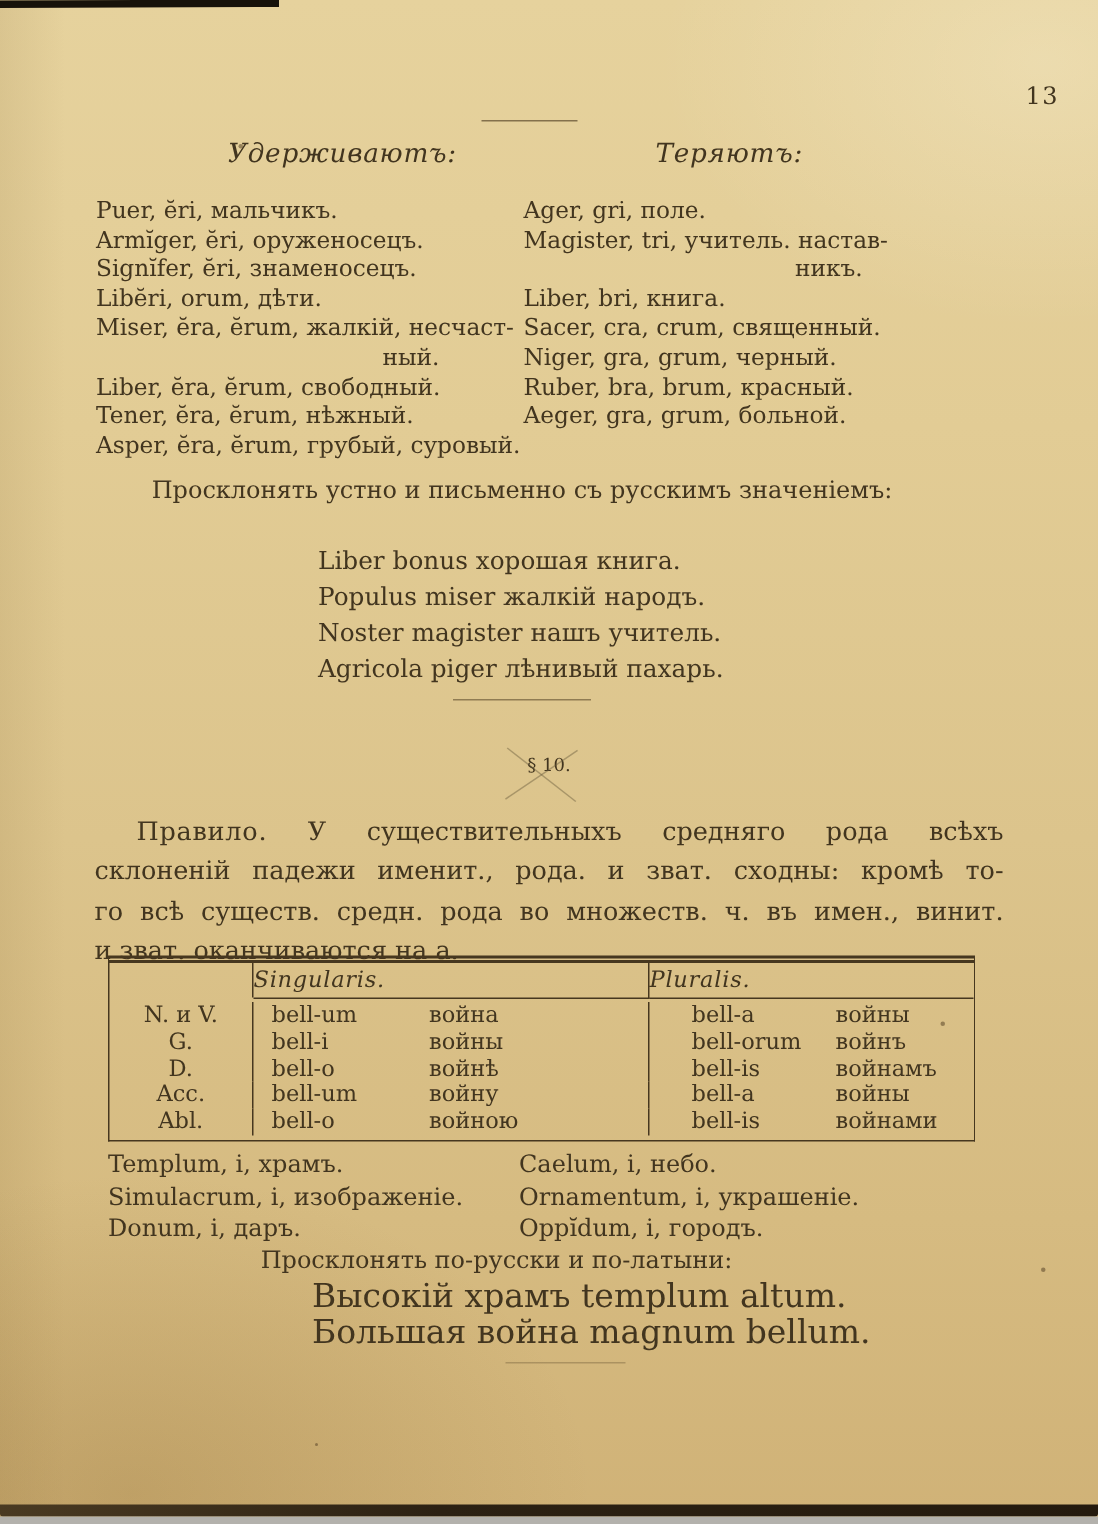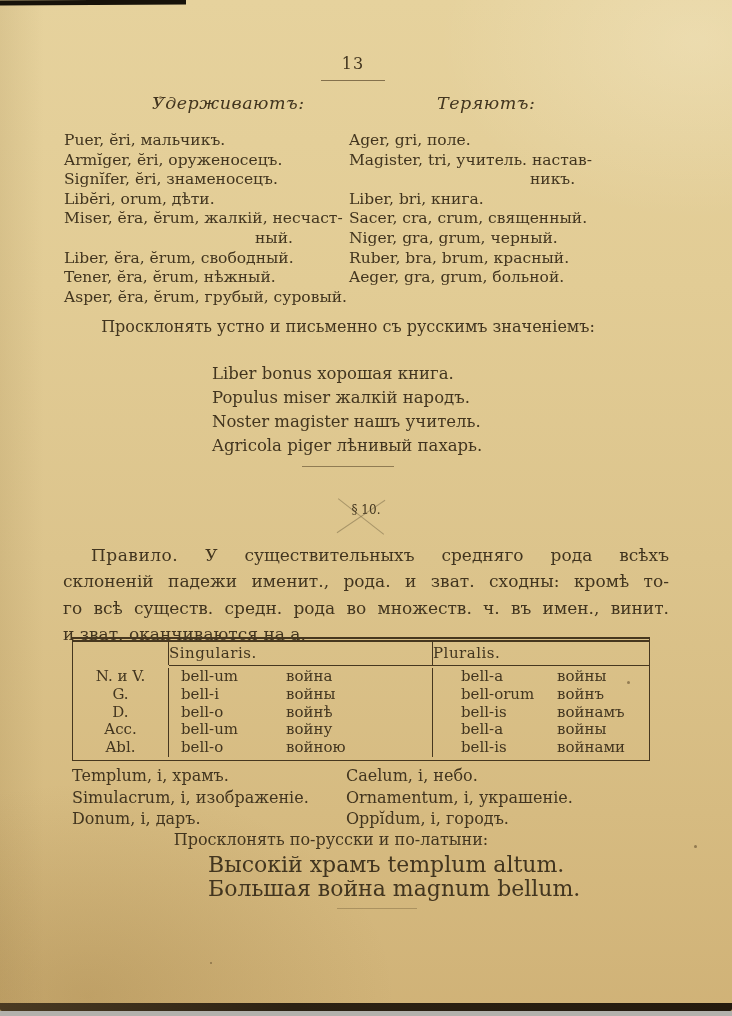--- a/index.html
+++ b/index.html
@@ -8,21 +8,21 @@
     font-family:"DejaVu Serif","Liberation Serif",serif;
     color:#42351f;
     background:
       radial-gradient(ellipse 60% 30% at 12% 98%, rgba(120,85,30,.20), transparent 70%),
       radial-gradient(ellipse 50% 25% at 95% 4%, rgba(255,250,230,.25), transparent 70%),
       linear-gradient(90deg, rgba(110,80,30,.10), transparent 6%),
       linear-gradient(180deg,#e6d29d 0%,#e2cc95 28%,#dcc48c 55%,#d6bb81 80%,#d0b277 100%);
   }
   .txt{position:absolute;white-space:nowrap;}
   
-  .pagenum{top:54px;left:0;right:26px;text-align:center;font-size:16px;letter-spacing:1px;}
+  .pagenum{top:54px;left:0;right:26px;text-align:right;font-size:16px;letter-spacing:1px;}
   .pagenum-rule{position:absolute;top:80px;left:321px;width:64px;height:0;border-top:1px solid rgba(80,62,34,.65);}
   
   .colhead{top:93px;font-style:italic;font-size:17.5px;letter-spacing:.5px;}
   
   .vcol{position:absolute;font-size:15.5px;line-height:19.6px;}
   .vcol .v-line{white-space:nowrap;}
   
   .instr1{top:317px;left:0;right:36px;text-align:center;font-size:16px;}
   .examples1{position:absolute;top:362px;left:212px;font-size:16.5px;line-height:24px;}
   .divider{position:absolute;height:0;border-top:1px solid rgba(80,62,34,.55);}
@@ -39,21 +39,21 @@
   .rule{position:absolute;top:542px;left:63px;width:606px;font-size:17px;line-height:26.3px;}
   .rule-line{text-align:justify;text-align-last:justify;}
   .rule-line.first{text-indent:28px;}
   .rule-line.last{text-align-last:left;}
   .rule-lead{font-weight:normal;letter-spacing:.5px;}
   
   .decl{position:absolute;top:637px;left:72px;width:576px;
         border:1.8px solid #46371f;border-top:5px double #46371f;font-size:15px;}
   .trow{display:grid;grid-template-columns:96px 264px auto;}
   .thead .cell{height:23px;line-height:23px;text-align:center;letter-spacing:.5px;}
-  .thead .c-sg,.thead .c-pl{border-bottom:1.6px solid #46371f;}
+  .thead .c-sg,.thead .c-pl{border-bottom:1.6px solid #46371f;font-style:italic;}
   .tbody .trow{height:17.8px;line-height:17.8px;}
   .c-case{text-align:center;border-right:1.6px solid #46371f;}
   .c-sg{border-right:1.6px solid #46371f;}
   .c-sg,.c-pl{display:flex;}
   .c-sg .la{flex:0 0 105px;padding-left:12px;}
   .c-pl .la{flex:0 0 96px;padding-left:28px;}
   .tbody{padding:2px 0 3px 0;}
   
   .vcol2{position:absolute;top:765px;font-size:16px;line-height:21.5px;}
   .instr2{top:830px;left:0;right:70px;text-align:center;font-size:16px;}

